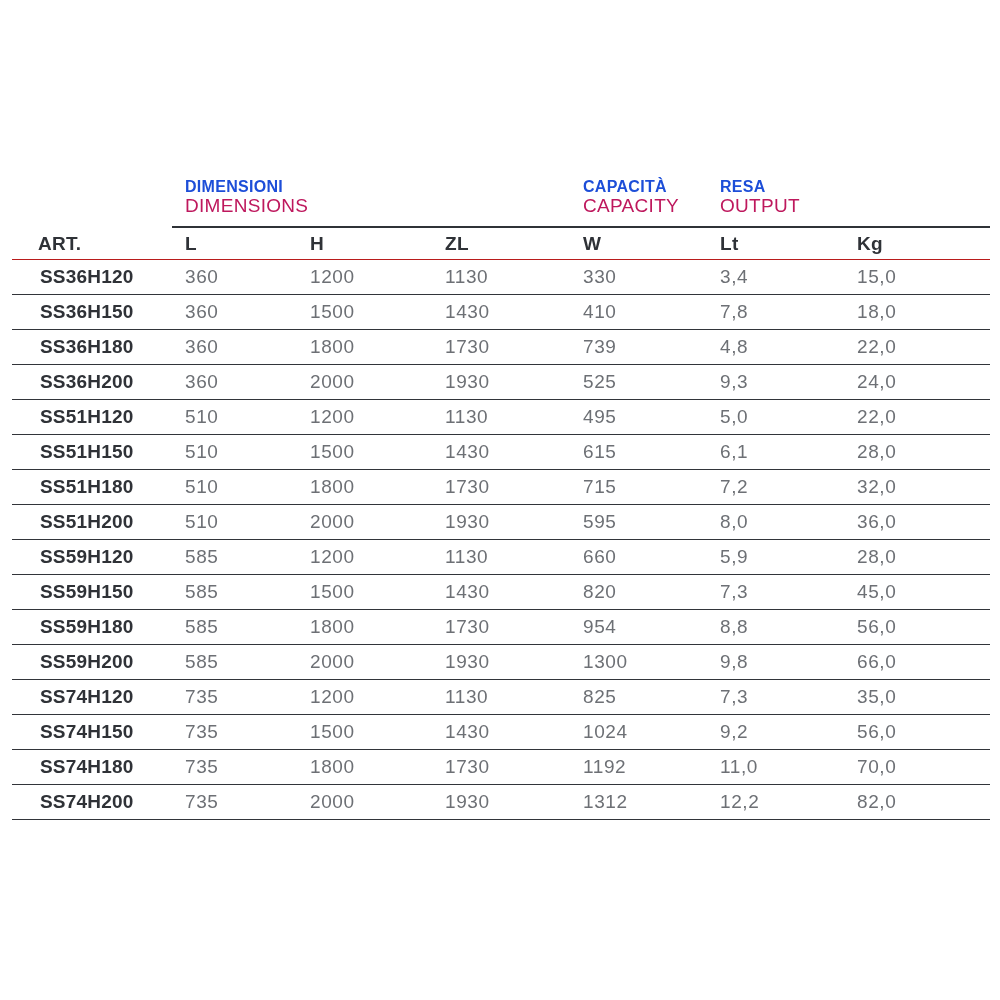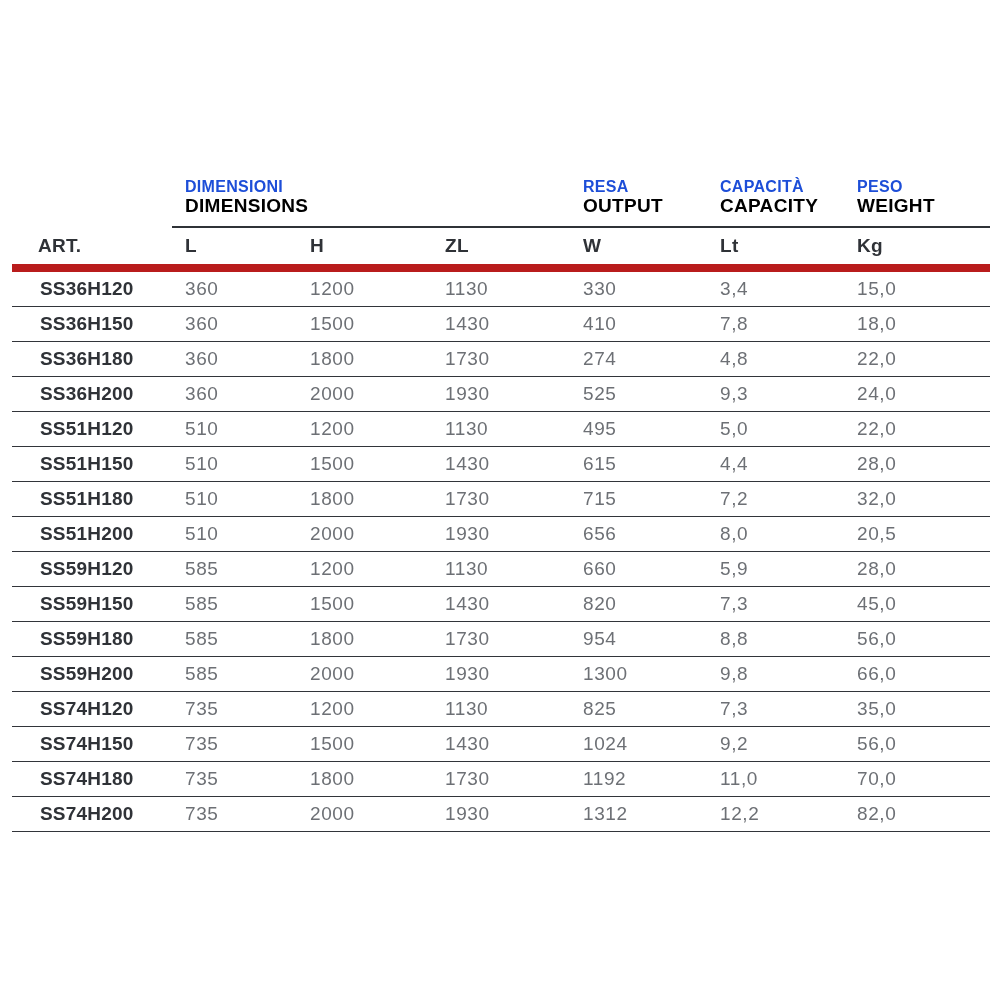--- a/index.html
+++ b/index.html
@@ -27,41 +27,41 @@
   }
   .grp-cell { line-height: 19px; }
   .grp-title {
     font-size: 16px;
     font-weight: 700;
     color: #1d4ed8;
     letter-spacing: 0.3px;
   }
   .grp-sub {
     font-size: 19px;
-    font-weight: 700;
-    color: #000000;
+    font-weight: 400;
+    color: #be185d;
     letter-spacing: 0.3px;
   }
   .grp-line {
     position: absolute;
     left: 160px;
     right: 0;
     bottom: 0;
     height: 2px;
     background: #2f3237;
   }
   
   .grid7 {
     display: grid;
     grid-template-columns: 173px 125px 135px 138px 137px 137px 133px;
   }
   .head-row {
-    height: 44px;
+    height: 32px;
     align-items: center;
-    border-bottom: 8px solid #b91c1c;
+    border-bottom: 1px solid #b91c1c;
     box-sizing: border-box;
   }
   .head-cell {
     font-size: 19px;
     font-weight: 700;
     color: #2f3237;
     letter-spacing: 0.3px;
   }
   .head-cell.art { padding-left: 26px; }
   
@@ -90,30 +90,26 @@
 <div class="page">
   <div class="table-wrap">
 
     <div class="grp-row">
       <div class="grp-cell"></div>
       <div class="grp-cell">
         <div class="grp-title">DIMENSIONI</div>
         <div class="grp-sub">DIMENSIONS</div>
       </div>
       <div class="grp-cell">
+        <div class="grp-title">CAPACITÀ</div>
+        <div class="grp-sub">CAPACITY</div>
+      </div>
+      <div class="grp-cell">
         <div class="grp-title">RESA</div>
         <div class="grp-sub">OUTPUT</div>
-      </div>
-      <div class="grp-cell">
-        <div class="grp-title">CAPACITÀ</div>
-        <div class="grp-sub">CAPACITY</div>
-      </div>
-      <div class="grp-cell">
-        <div class="grp-title">PESO</div>
-        <div class="grp-sub">WEIGHT</div>
       </div>
       <div class="grp-line"></div>
     </div>
 
     <div class="grid7 head-row">
       <div class="head-cell art">ART.</div>
       <div class="head-cell">L</div>
       <div class="head-cell">H</div>
       <div class="head-cell">ZL</div>
       <div class="head-cell">W</div>
@@ -138,21 +134,21 @@
           <div class="cell">1430</div>
           <div class="cell">410</div>
           <div class="cell">7,8</div>
           <div class="cell">18,0</div>
         </div>
         <div class="grid7 row">
           <div class="cell art">SS36H180</div>
           <div class="cell">360</div>
           <div class="cell">1800</div>
           <div class="cell">1730</div>
-          <div class="cell">274</div>
+          <div class="cell">739</div>
           <div class="cell">4,8</div>
           <div class="cell">22,0</div>
         </div>
         <div class="grid7 row">
           <div class="cell art">SS36H200</div>
           <div class="cell">360</div>
           <div class="cell">2000</div>
           <div class="cell">1930</div>
           <div class="cell">525</div>
           <div class="cell">9,3</div>
@@ -166,40 +162,40 @@
           <div class="cell">495</div>
           <div class="cell">5,0</div>
           <div class="cell">22,0</div>
         </div>
         <div class="grid7 row">
           <div class="cell art">SS51H150</div>
           <div class="cell">510</div>
           <div class="cell">1500</div>
           <div class="cell">1430</div>
           <div class="cell">615</div>
-          <div class="cell">4,4</div>
+          <div class="cell">6,1</div>
           <div class="cell">28,0</div>
         </div>
         <div class="grid7 row">
           <div class="cell art">SS51H180</div>
           <div class="cell">510</div>
           <div class="cell">1800</div>
           <div class="cell">1730</div>
           <div class="cell">715</div>
           <div class="cell">7,2</div>
           <div class="cell">32,0</div>
         </div>
         <div class="grid7 row">
           <div class="cell art">SS51H200</div>
           <div class="cell">510</div>
           <div class="cell">2000</div>
           <div class="cell">1930</div>
-          <div class="cell">656</div>
+          <div class="cell">595</div>
           <div class="cell">8,0</div>
-          <div class="cell">20,5</div>
+          <div class="cell">36,0</div>
         </div>
         <div class="grid7 row">
           <div class="cell art">SS59H120</div>
           <div class="cell">585</div>
           <div class="cell">1200</div>
           <div class="cell">1130</div>
           <div class="cell">660</div>
           <div class="cell">5,9</div>
           <div class="cell">28,0</div>
         </div>

